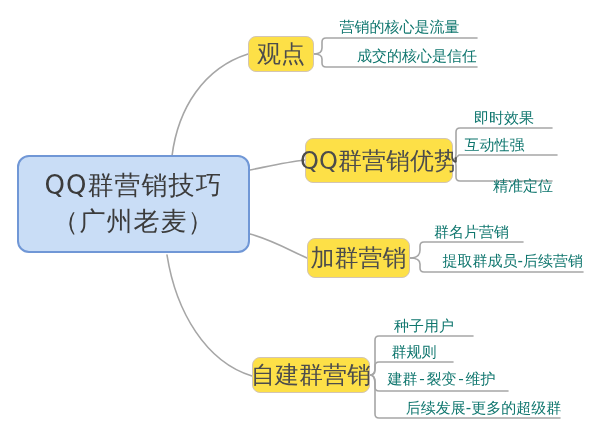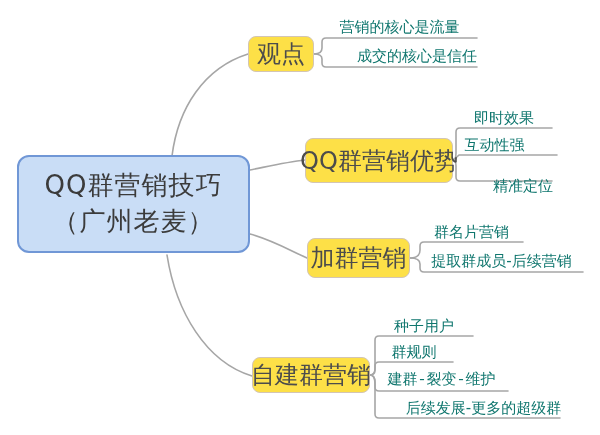--- a/index.html
+++ b/index.html
@@ -69,20 +69,20 @@
   <div class="node branch" style="left:252px; top:357px; width:118px; height:36px;">自建群营销</div>
 
   <div class="leaf" style="left:322px; top:19px; width:155px;">营销的核心是流量</div>
   <div class="leaf" style="left:322px; top:48px; width:155px;text-align:right;">成交的核心是信任</div>
 
   <div class="leaf" style="left:456px; top:110px; width:96px;">即时效果</div>
   <div class="leaf" style="left:444px; top:137px; width:101px;">互动性强</div>
   <div class="leaf" style="left:456px; top:178px; width:96px;padding-left:19px;">精准定位</div>
 
   <div class="leaf" style="left:420px; top:224px; width:103px;">群名片营销</div>
-  <div class="leaf" style="left:420px; top:253px; width:163px;">提取群成员-后续营销</div>
+  <div class="leaf" style="left:420px; top:253px; width:163px;text-align:right;">提取群成员-后续营销</div>
 
   <div class="leaf" style="left:375px; top:318px; width:98px;">种子用户</div>
   <div class="leaf" style="left:375px; top:344px; width:78px;">群规则</div>
   <div class="leaf" style="left:375px; top:373px; width:133px;font-family:Liberation Mono, monospace;">建群-裂变-维护</div>
   <div class="leaf" style="left:375px; top:400px; width:185px;padding-left:16px;">后续发展-更多的超级群</div>
 
 </div>
 
 </body></html>

